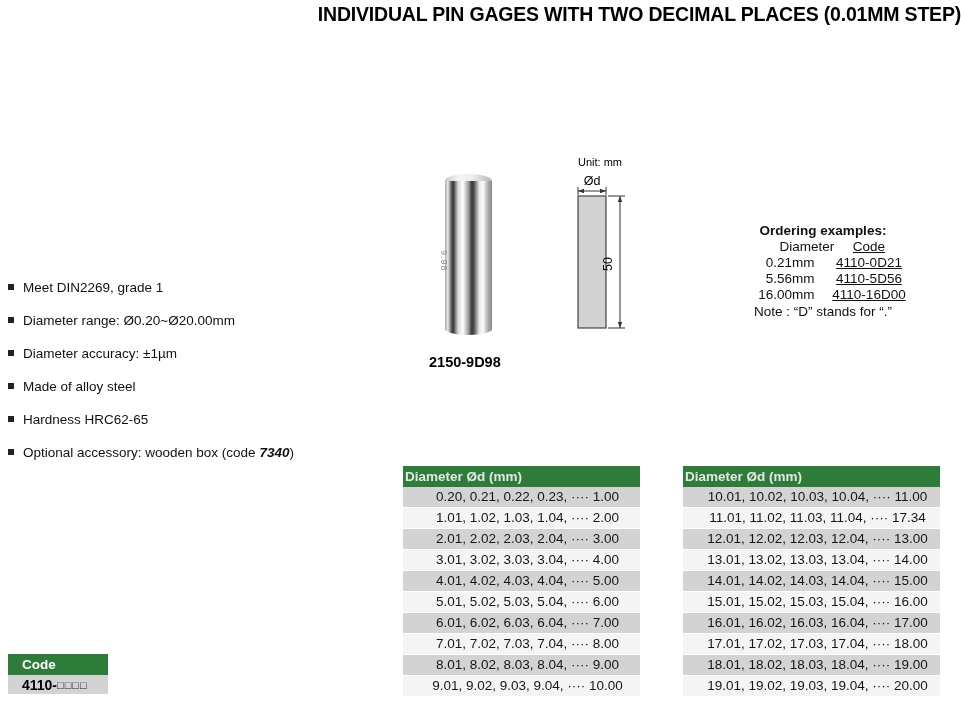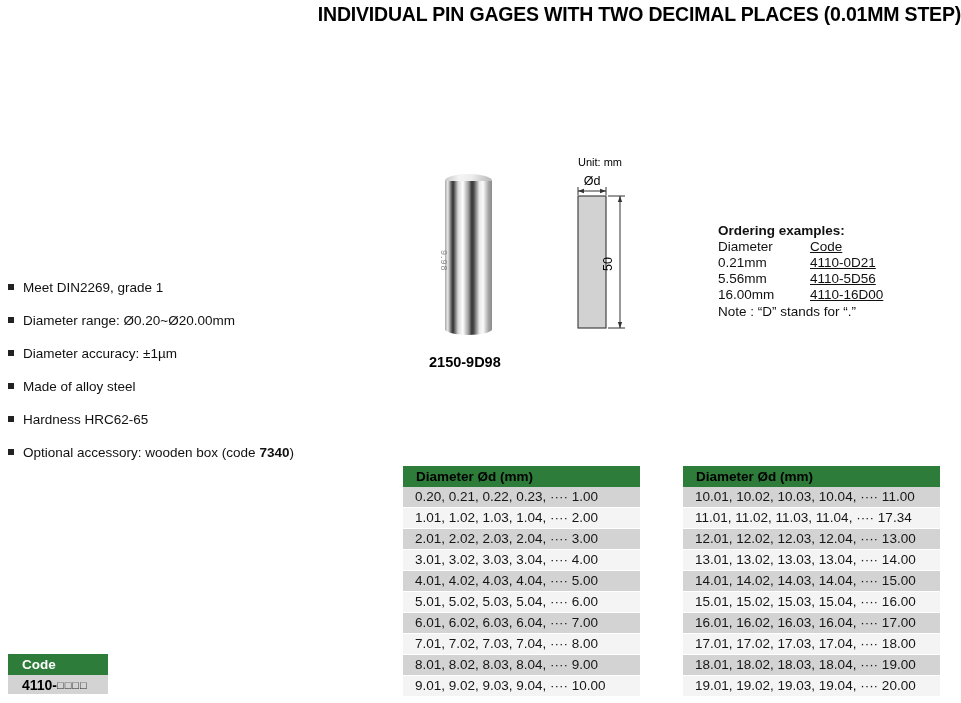--- a/index.html
+++ b/index.html
@@ -13,21 +13,21 @@
     position:absolute;left:180px;top:3px;width:781px;text-align:right;
     font-size:19.5px;font-weight:bold;letter-spacing:-0.2px;color:#000;
   }
   
   .features{position:absolute;left:8px;top:263px;width:400px;}
   .feat{height:17px;line-height:17px;font-size:13.5px;white-space:nowrap;color:#111;margin-top:16px;}
   .bullet{
     display:inline-block;width:6px;height:6px;background:#222;
     margin-right:9px;vertical-align:2px;
   }
-  .feat b{font-weight:bold;}
+  .feat b{font-weight:bold;font-style:italic;}
   
   .pin-top{
     position:absolute;left:445px;top:174px;width:47px;height:14px;border-radius:50%;
     background:linear-gradient(100deg,#c6c6c6 0%,#f4f4f4 30%,#ededed 55%,#b3b3b3 100%);
     box-shadow:inset 0 -1px 1px rgba(0,0,0,0.25);
   }
   .pin-body{
     position:absolute;left:445px;top:181px;width:47px;height:154px;
     background:linear-gradient(90deg,
       #a8a8a8 0%, #e9e9e9 6%, #6a6a6a 13%, #303030 17%, #d9d9d9 28%,
@@ -40,36 +40,36 @@
     transform-origin:left top;font-size:9px;color:#7a7a7a;letter-spacing:1px;opacity:0.85;
   }
   .pin-label{
     position:absolute;left:429px;top:354px;width:120px;
     font-size:14.5px;font-weight:bold;color:#000;
   }
   
   .drawing{position:absolute;left:558px;top:152px;}
   .drawing text{font-family:"Liberation Sans","DejaVu Sans",sans-serif;fill:#000;}
   
-  .ordering{position:absolute;left:718px;top:222px;width:210px;font-size:13.5px;}
+  .ordering{position:absolute;left:718px;top:222px;width:210px;font-size:13.5px;text-align:center;}
   .ord-heading{font-weight:bold;height:17px;line-height:17px;}
   .ord-row{height:16px;line-height:16px;white-space:nowrap;text-decoration:underline;}
   .ord-d{display:inline-block;width:92px;}
   .ord-note{height:17px;line-height:17px;white-space:nowrap;}
   
   .dtable{position:absolute;top:466px;}
   .dtable-1{left:403px;width:237px;}
   .dtable-2{left:683px;width:257px;}
   .dt-header{
-    height:21px;line-height:21px;background:var(--green,#2d7c3a);color:#000000;
-    font-weight:bold;font-size:13.5px;padding-left:13px;box-sizing:border-box;
+    height:21px;line-height:21px;background:var(--green,#2d7c3a);color:#e5e5e5;
+    font-weight:bold;font-size:13.5px;padding-left:2px;box-sizing:border-box;
   }
   .dt-row{
     height:21px;line-height:20px;font-size:13.5px;padding-left:12px;
-    box-sizing:border-box;border-bottom:1px solid #ffffff;white-space:nowrap;color:#161616;
+    box-sizing:border-box;border-bottom:1px solid #ffffff;white-space:nowrap;color:#161616;text-align:center;
   }
   .dt-row.odd{background:var(--row-dark,#d3d3d3);}
   .dt-row.even{background:var(--row-light,#f4f4f4);}
   
   .codeblock{position:absolute;left:8px;top:654px;width:100px;}
   .cb-header{
     height:21px;line-height:21px;background:var(--green,#2d7c3a);color:#fff;
     font-weight:bold;font-size:13.5px;padding-left:14px;box-sizing:border-box;
   }
   .cb-row{

